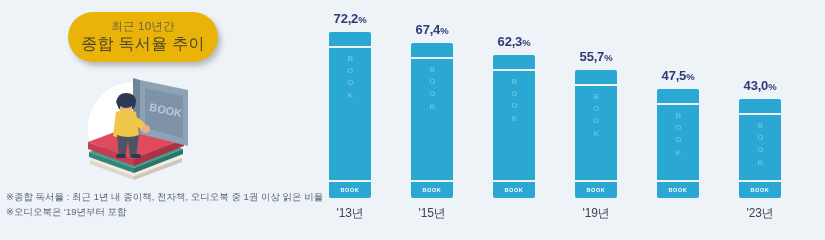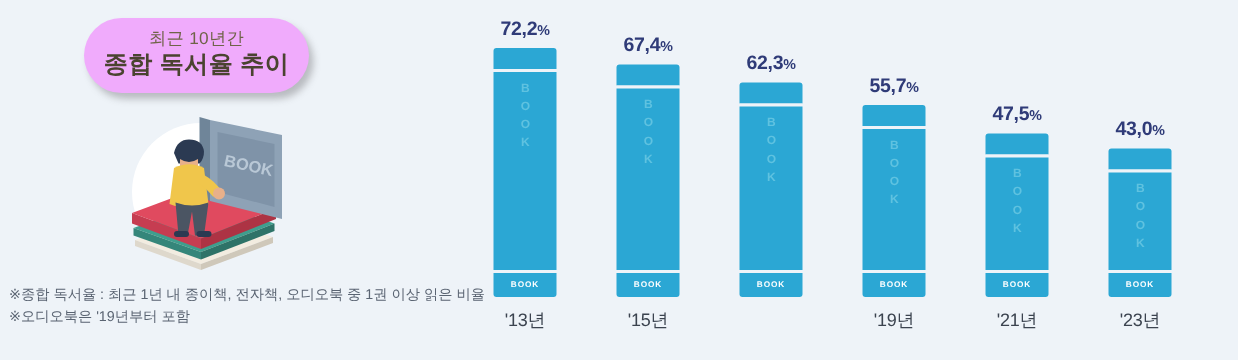--- a/index.html
+++ b/index.html
@@ -24,41 +24,41 @@
   #left-panel {
     position: absolute;
     left: 0;
     top: 0;
     width: 310px;
     height: 240px;
   }
 
   #title-badge {
     position: absolute;
-    left: 56px;
+    left: 68px;
     top: 12px;
     width: 150px;
     height: 50px;
-    background: #f0abfc;
+    background: #eab308;
     border-radius: 26px;
     box-shadow: 3px 4px 5px rgba(120,120,125,0.45);
     display: flex;
     flex-direction: column;
     align-items: center;
     justify-content: center;
   }
   #title-badge .badge-small {
     font-size: 11.5px;
     color: #6f6348;
     letter-spacing: 0.2px;
     line-height: 1.25;
   }
   #title-badge .badge-main {
     font-size: 16px;
-    font-weight: bold;
+    font-weight: normal;
     color: #4a4330;
     letter-spacing: 0.3px;
     line-height: 1.3;
     margin-top: 1px;
   }
 
   
   #illustration {
     position: absolute;
     left: 62px;
@@ -328,18 +328,17 @@
             <div class="book-foot">
               <span class="foot-text">BOOK</span>
             </div>
           </div>
         </div>
       </div>
     <div id="axis-labels">
         <div class="axis-label" style="left: 12px;">'13년</div>
         <div class="axis-label" style="left: 94px;">'15년</div>
         <div class="axis-label" style="left: 258px;">'19년</div>
-        <div class="axis-label" style="left: 340px;">'21년</div>
         <div class="axis-label" style="left: 422px;">'23년</div>
       </div>
   </div>
 
 </div>
 
 </body></html>

